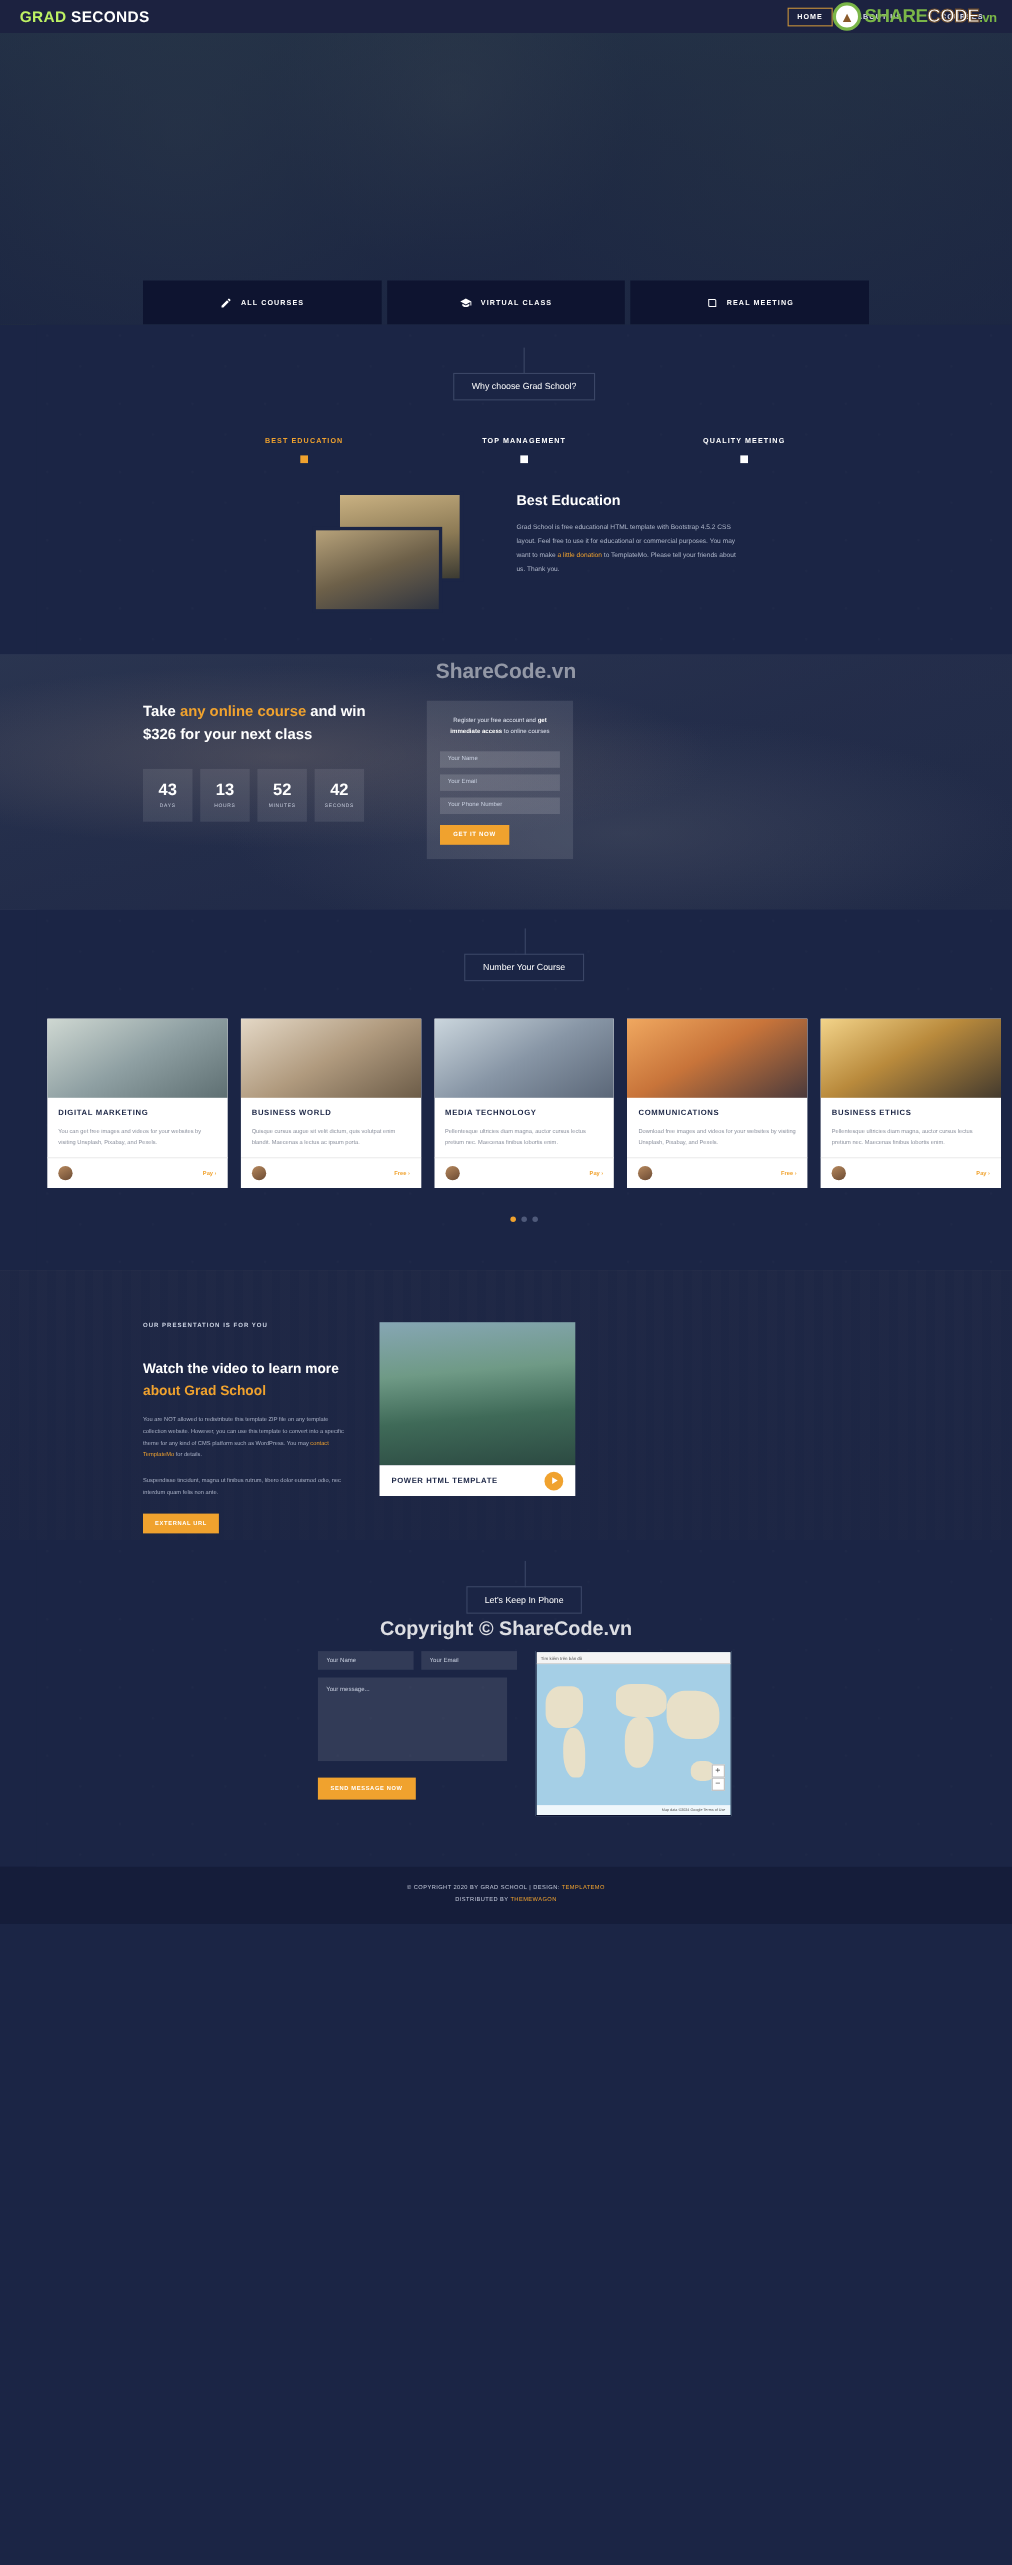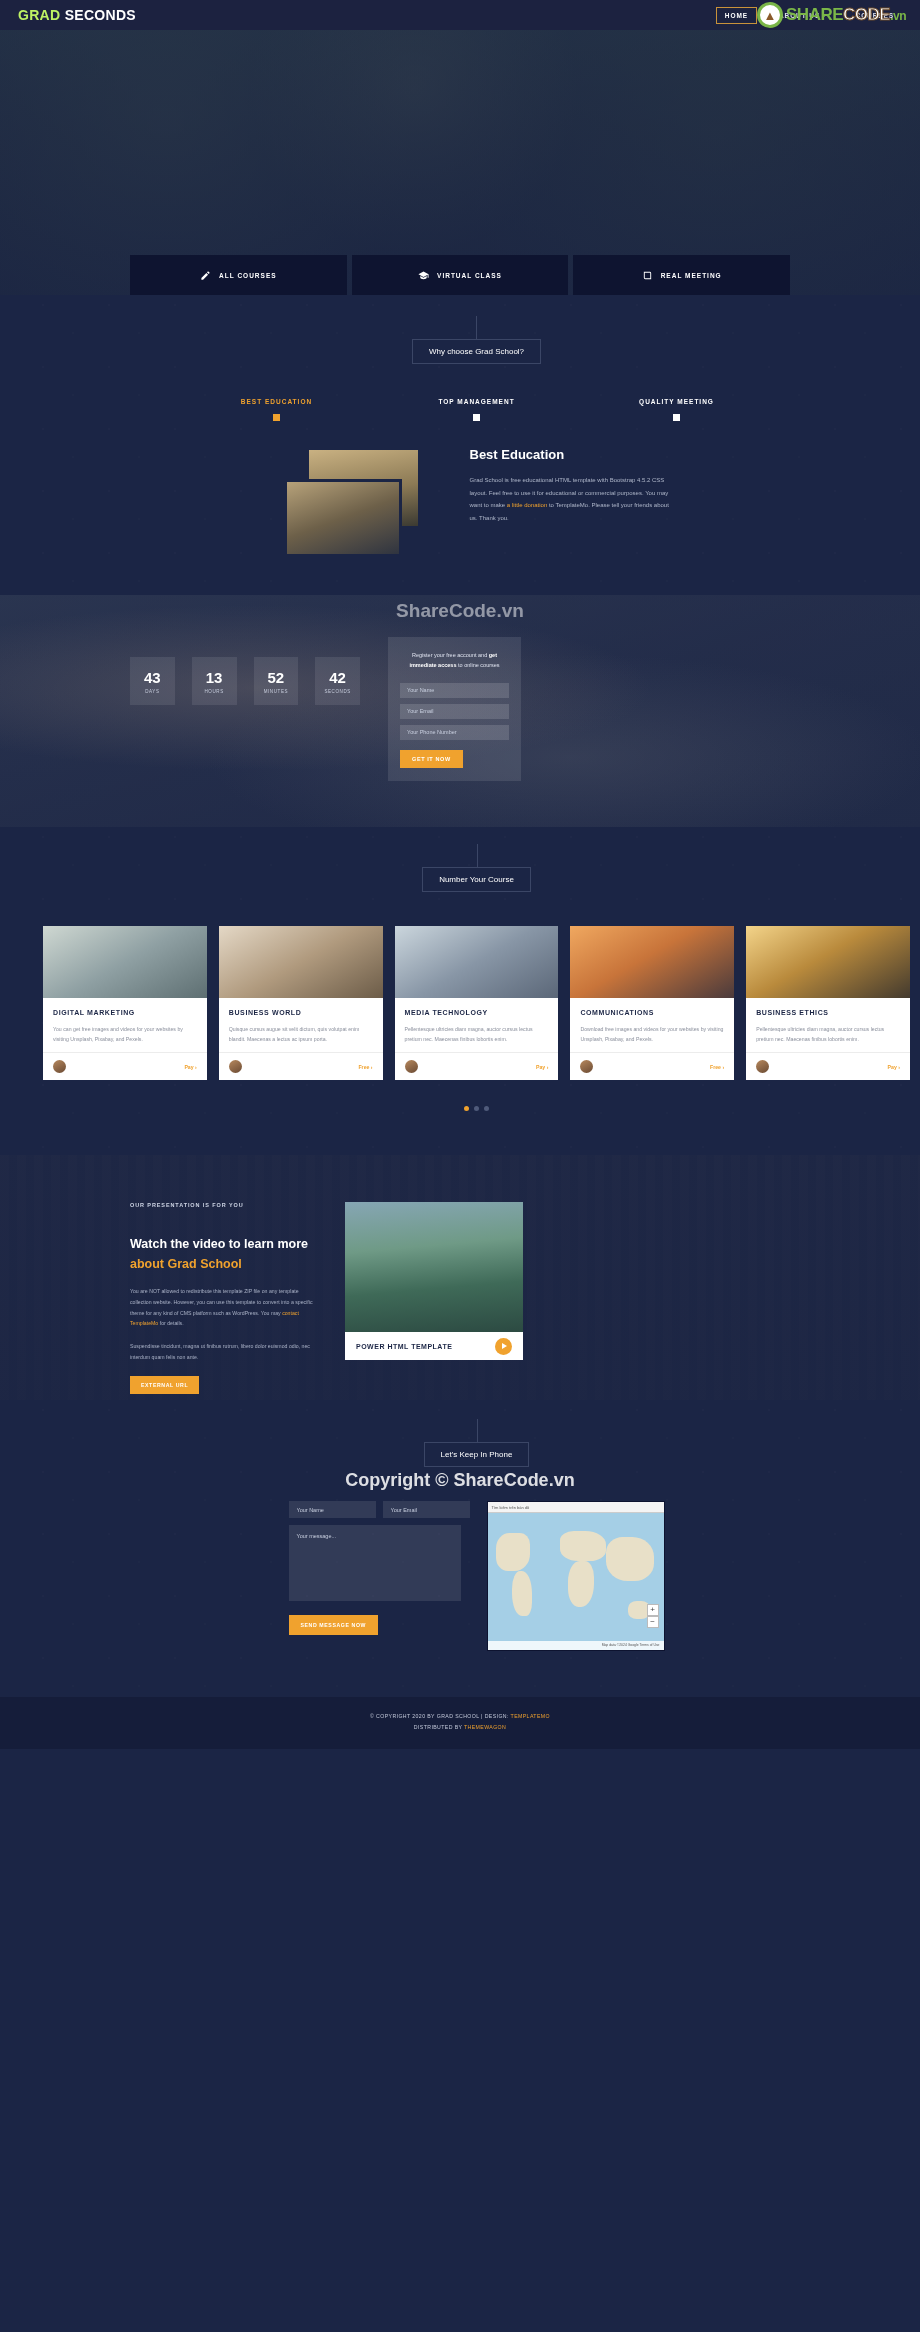--- a/index.html
+++ b/index.html
@@ -139,21 +139,21 @@
   }
   .cd-in {
     position:relative; z-index:4; display:flex; gap:28px;
     padding:42px 0 0 130px;
   }
   .cd-left { width:230px; }
   .cd-left h2 {
     font-size:13.5px; font-weight:bold; line-height:1.55;
   }
   .cd-left h2 .hl { color:#f0a22e; }
-  .timer { display:flex; gap:17px; margin-top:20px; }
+  .timer { display:flex; gap:7px; margin-top:20px; }
   .tbox {
     width:45px; height:48px; background:rgba(255,255,255,.09);
     display:flex; flex-direction:column; align-items:center;
     justify-content:center; gap:3px;
   }
   .tbox .num { font-size:15px; font-weight:bold; color:#fff; }
   .tbox .lab {
     font-size:4.5px; letter-spacing:.6px; color:#c7cddd;
   }
   .cd-form {
@@ -425,20 +425,21 @@
       <div class="edu-txt">
         <h3>Best Education</h3>
         <p><span>Grad School is free educational HTML template with Bootstrap 4.5.2 CSS layout. Feel free to use it for educational or commercial purposes. You may want to make </span><a href="#">a little donation</a><span> to TemplateMo. Please tell your friends about us. Thank you.</span></p>
       </div>
     </div>
   </div>
 
   <div class="cd">
     <div class="cd-in">
       <div class="cd-left">
+        <h2><span>Take </span><span class="hl">any online course</span><span> and win $326 for your next class</span></h2>
         <div class="timer">
           <div class="tbox">
             <div class="num">43</div>
             <div class="lab">DAYS</div>
           </div>
           <div class="tbox">
             <div class="num">13</div>
             <div class="lab">HOURS</div>
           </div>
           <div class="tbox">

